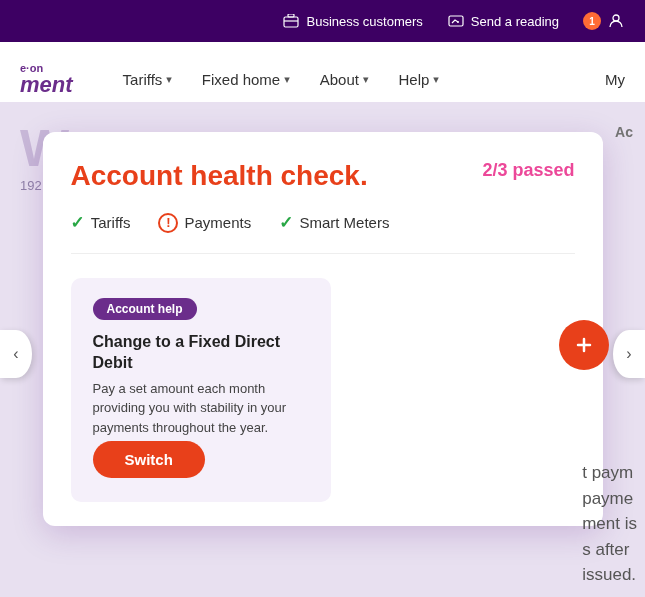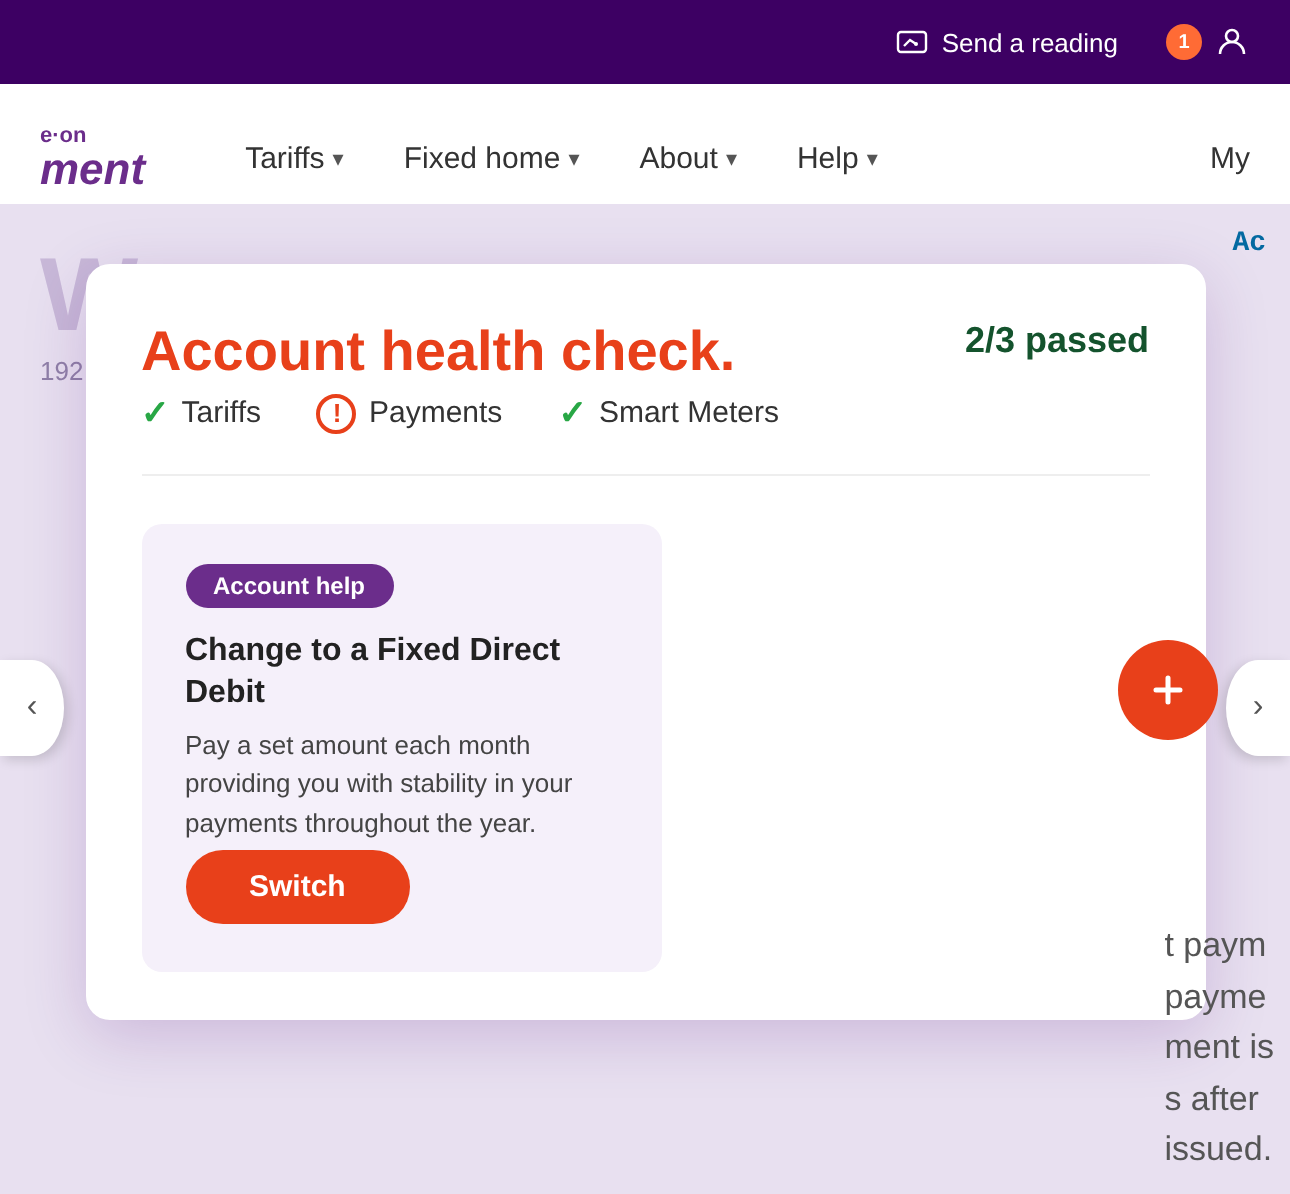--- a/index.html
+++ b/index.html
@@ -185,31 +185,31 @@
       background: #fff;
       border-radius: 12px;
       padding: 28px 28px 24px 28px;
       width: 560px;
       box-shadow: 0 8px 32px rgba(80,0,120,0.18);
     }
     .health-card-header {
       display: flex;
       justify-content: space-between;
       align-items: flex-start;
-      margin-bottom: 4px;
+      margin-bottom: 20px;
     }
     .health-title {
       font-size: 28px;
       font-weight: 900;
       color: #e8401a;
     }
     .health-score {
       font-size: 18px;
       font-weight: 700;
-      color: #14532d;
+      color: #ec4899;
       text-align: center;
     }
     .checks-row {
       display: flex;
       gap: 28px;
       align-items: center;
       margin-bottom: 24px;
       padding-bottom: 20px;
       border-bottom: 1px solid #eee;
     }
@@ -280,20 +280,30 @@
       padding: 10px 32px;
       font-size: 15px;
       font-weight: 700;
       cursor: pointer;
     }
   </style>
 </head>
 <body>
 
 <div class="top-bar">
+  <a class="top-bar-item">
+    <span class="top-bar-icon">
+      <svg width="16" height="14" viewBox="0 0 16 14" fill="none">
+        <rect x="5" y="0" width="6" height="3" rx="1" stroke="white" stroke-width="1.2" fill="none"></rect>
+        <rect x="1" y="3" width="14" height="10" rx="1.5" stroke="white" stroke-width="1.2" fill="none"></rect>
+        <line x1="1" y1="7" x2="15" y2="7" stroke="white" stroke-width="1.2"></line>
+      </svg>
+    </span>
+    <span>Business customers</span>
+  </a>
   <a class="top-bar-item">
     <span class="top-bar-icon">
       <svg width="16" height="14" viewBox="0 0 16 14" fill="none">
         <rect x="1" y="2" width="14" height="10" rx="1.5" stroke="white" stroke-width="1.2" fill="none"></rect>
         <path d="M4 9 L7 6 L10 8" stroke="white" stroke-width="1.2" fill="none"></path>
         <circle cx="10" cy="8" r="1" fill="white"></circle>
       </svg>
     </span>
     <span>Send a reading</span>
   </a>
@@ -363,21 +373,21 @@
     </div>
     <div class="help-card">
       <span class="help-badge">Account help</span>
       <div class="help-card-title">Change to a Fixed Direct Debit</div>
       <div class="help-card-desc">Pay a set amount each month providing you with stability in your payments throughout the year.</div>
       <button class="switch-btn">Switch</button>
     </div>
   </div>
 </div>
 
-<div style="position:absolute; top:114px; right:12px; font-size:14px; font-weight:700; color:#0369a1;font-family:Liberation Mono, monospace;">Ac</div>
+<div style="position:absolute; top:124px; right:12px; font-size:14px; font-weight:700; color:#737373;">Ac</div>
 <div style="position:absolute; top:460px; right:8px; font-size:17px; color:#555; line-height:1.5;">
   <div>t paym</div>
   <div>payme</div>
   <div>ment is</div>
   <div>s after</div>
   <div>issued.</div>
 </div>
 
 <button class="side-btn-prev">
   <span style="color:#555">‹</span>

